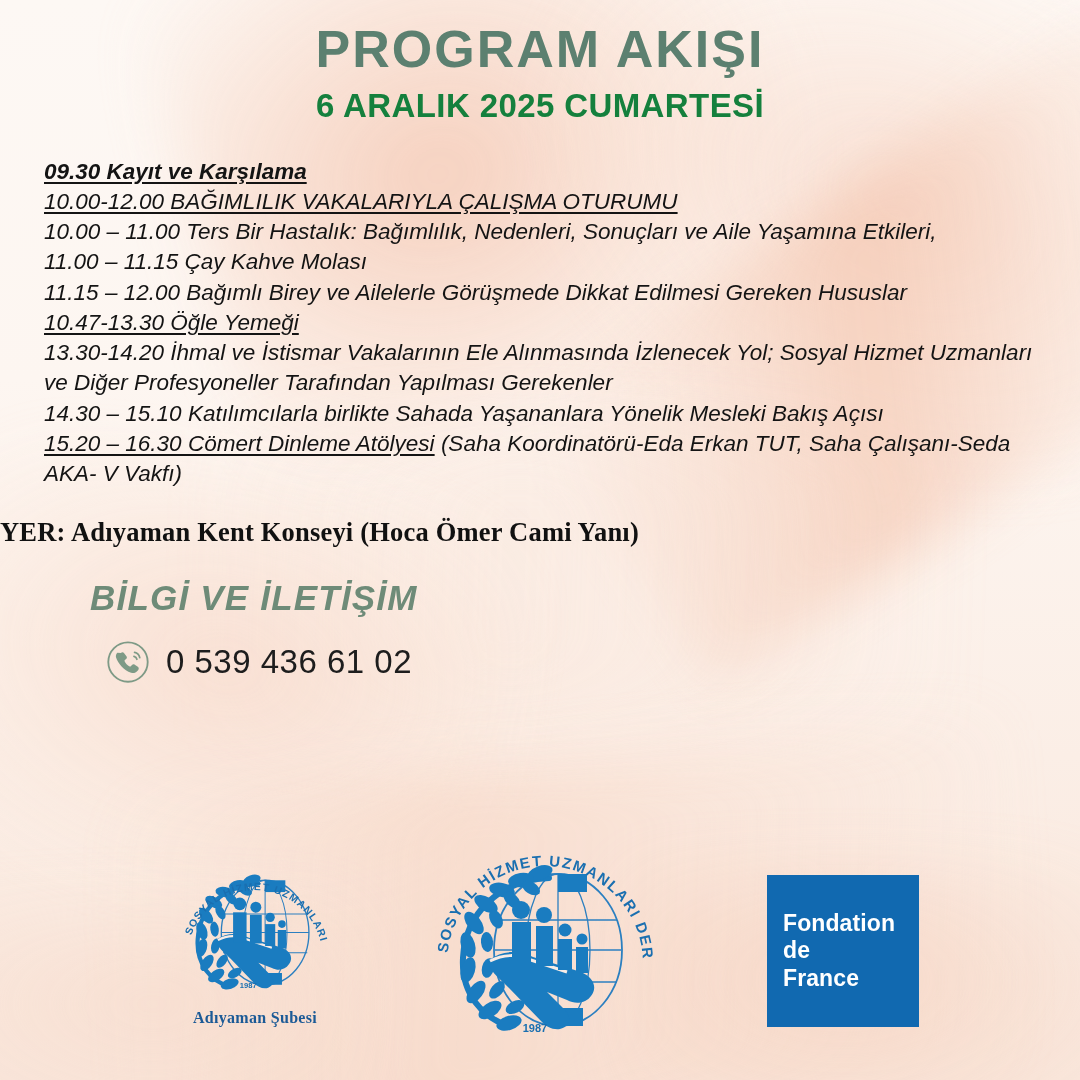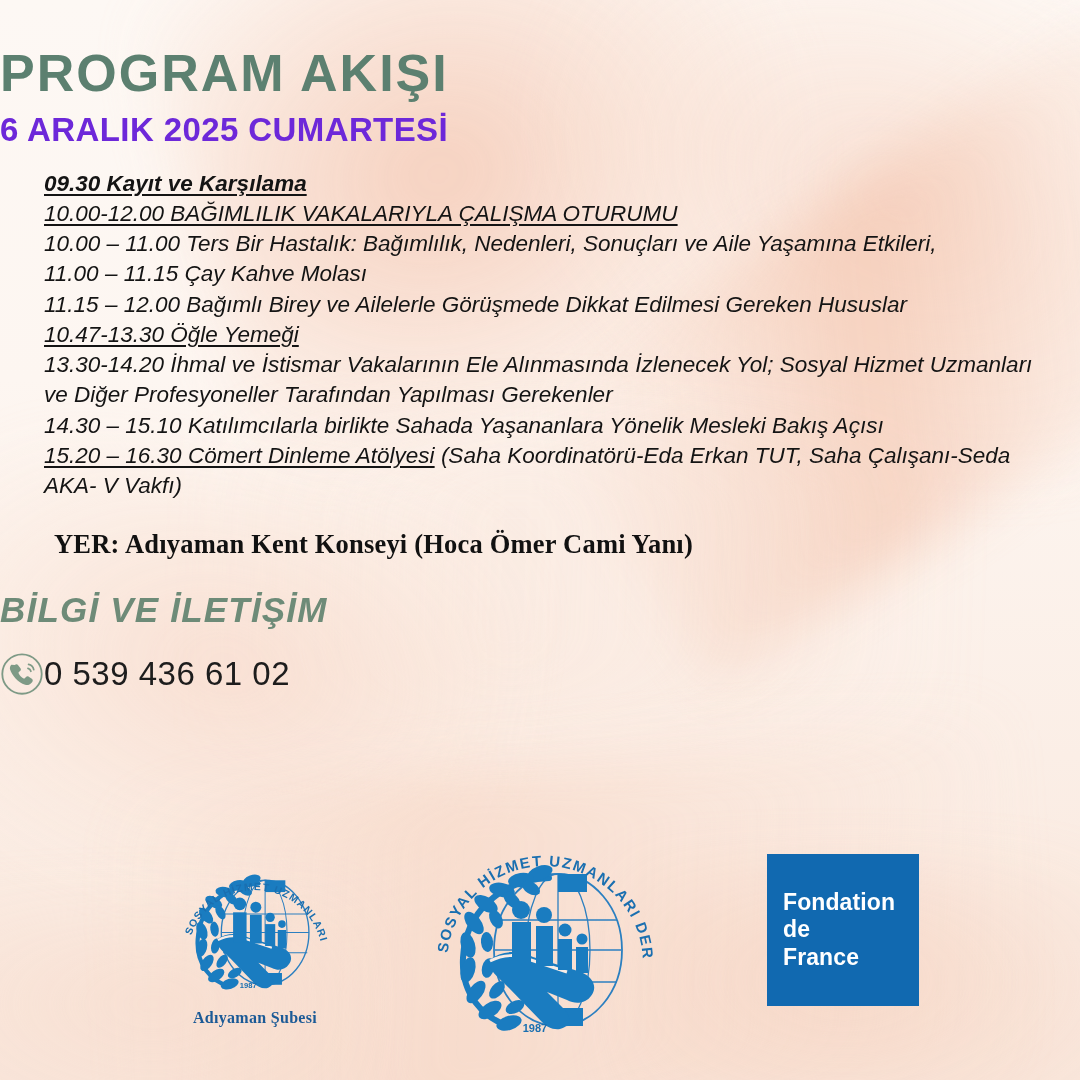--- a/index.html
+++ b/index.html
@@ -89,43 +89,44 @@
 
   
   .content {
     position: relative;
     z-index: 4;
     width: 1080px;
     height: 1080px;
   }
 
   .title-block {
-    padding-top: 46px;
+    text-align: center;
+    padding-top: 22px;
   }
   .main-title {
     font-family: "Liberation Sans", sans-serif;
     font-size: 52px;
     font-weight: bold;
     letter-spacing: 2px;
     color: #5c8070;
     line-height: 1.05;
     margin: 0;
   }
   .sub-title {
     font-family: "Liberation Sans", sans-serif;
     font-size: 33px;
     font-weight: bold;
     letter-spacing: .4px;
-    color: #6d28d9;
+    color: #15803d;
     margin: 10px 0 4px 0;
   }
 
   
   .schedule {
-    margin: 20px 0 0 0;
+    margin: 32px 0 0 0;
     padding: 0 34px 0 44px;
     list-style: none;
   }
   .sched-line {
     font-family: "Liberation Sans", sans-serif;
     font-style: italic;
     font-size: 22.5px;
     color: #141414;
     line-height: 1.345;
     white-space: nowrap;
@@ -134,43 +135,44 @@
   .sched-line.bold { font-weight: bold; }
   .sched-line.u-all { text-decoration: underline; text-underline-offset: 3px; }
   .sched-line .u-part {
     text-decoration: underline;
     text-underline-offset: 3px;
   }
 
   
   .venue {
     margin: 28px 0 0 0;
-    padding-left: 54px;
     font-family: "Liberation Serif", serif;
     font-weight: bold;
     font-size: 26.5px;
     color: #111111;
     letter-spacing: .2px;
   }
 
   
   .contact-head {
     margin: 30px 0 0 0;
+    padding-left: 90px;
     font-family: "Liberation Sans", sans-serif;
     font-style: italic;
     font-weight: bold;
     font-size: 35px;
     letter-spacing: 1.2px;
     color: #6e8b78;
   }
   .phone-row {
     display: flex;
     align-items: center;
-    gap: 0;
+    gap: 16px;
     margin: 22px 0 0 0;
+    padding-left: 106px;
   }
   .phone-icon { width: 44px; height: 44px; display: block; }
   .phone-number {
     font-family: "Liberation Sans", sans-serif;
     font-size: 33px;
     color: #1d1d1d;
     letter-spacing: .5px;
   }
 
   
@@ -196,21 +198,21 @@
     letter-spacing: .3px;
   }
   .logo-big {
     position: absolute;
     left: 425px; top: 2px;
     width: 240px; height: 215px;
   }
   .logo-big .mark { width: 240px; height: 215px; display: block; }
   .fdf {
     position: absolute;
-    left: 767px; top: 14px;
+    left: 767px; top: 35px;
     width: 152px; height: 152px;
     background: #1169b0;
     display: flex;
     align-items: center;
   }
   .fdf-text {
     color: #ffffff;
     font-family: "Liberation Sans", sans-serif;
     font-weight: bold;
     font-size: 23px;

